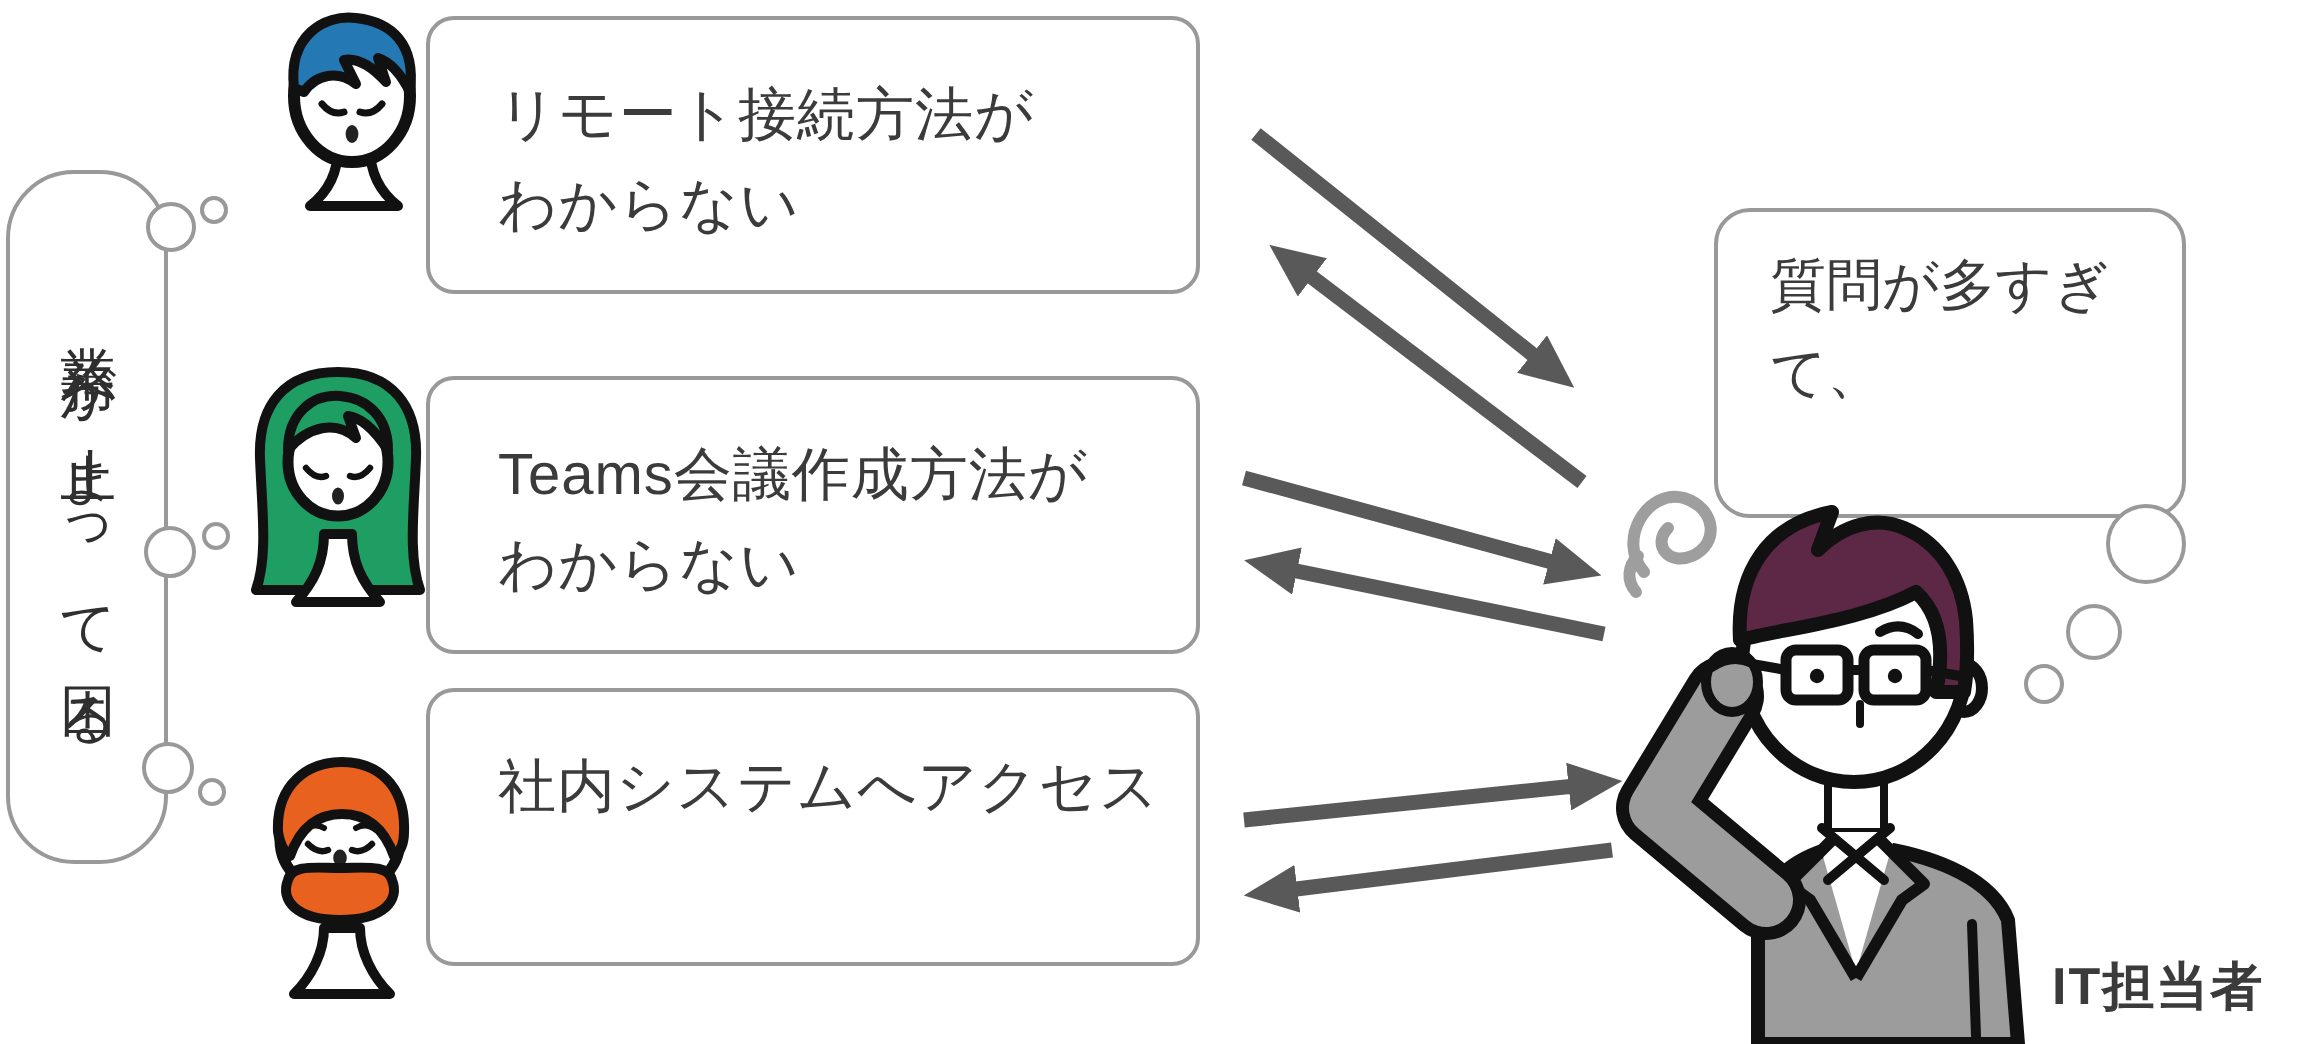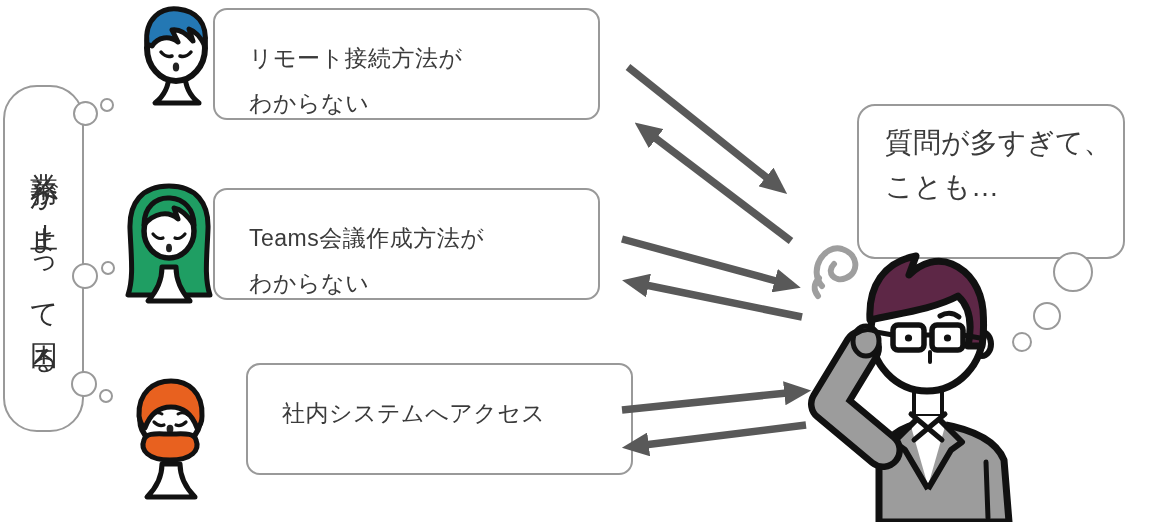--- a/index.html
+++ b/index.html
@@ -7,36 +7,36 @@
   #canvas {
     position:relative; width:1162px; height:522px; overflow:hidden;
     background:#ffffff;
     font-family:"Liberation Sans","DejaVu Sans",sans-serif;
     color:#3b3b3b;
   }
   .abs { position:absolute; }
   .bubble { background:#fff; border:2.5px solid #999; }
   .dot { background:#fff; border:2.5px solid #999; border-radius:50%; }
   .speech-box {
-    left:213px; width:387px; height:112px;
+    left:213px; width:387px; height:139px;
     border-radius:14px; padding:26px 10px 0 34px;
-    font-size:23px; line-height:45px; color:#3b3b3b;
+    font-size:29px; line-height:45px; color:#3b3b3b;
     letter-spacing:0.5px;
   }
   #left-bubble {
     left:3px; top:85px; width:81px; height:347px;
     border-radius:34px;
     display:flex; align-items:center; justify-content:center;
   }
   #left-bubble .vtext {
     writing-mode:vertical-rl; text-orientation:upright;
     font-size:28px; letter-spacing:6px; color:#2f2f2f; line-height:1;
   }
   #right-bubble {
-    left:857px; top:104px; width:268px; height:155px;
+    left:857px; top:104px; width:236px; height:155px;
     border-radius:18px; padding:15px 0 0 26px;
     font-size:28px; line-height:44px; color:#3b3b3b;
   }
   #it-label {
     left:1026px; top:476px; font-size:26px; font-weight:600; color:#3b3b3b;
     letter-spacing:1px;
   }
   svg { display:block; }
 </style>
 </head>
@@ -87,21 +87,21 @@
   </svg>
 
   <div class="abs bubble speech-box" style="top:8px;">
     <div>リモート接続方法が</div>
     <div>わからない</div>
   </div>
   <div class="abs bubble speech-box" style="top:188px;">
     <div>Teams会議作成方法が</div>
     <div>わからない</div>
   </div>
-  <div class="abs bubble speech-box" style="top:363px;margin-left:33px;">
+  <div class="abs bubble speech-box" style="top:344px;">
     <div>社内システムへアクセス</div>
   </div>
 
   <svg class="abs" style="left:0;top:0;" width="1162" height="522" viewBox="0 0 1162 522">
     <defs>
       <marker id="arw" markerWidth="3.6" markerHeight="3.2" refX="1.7" refY="1.6" orient="auto" markerUnits="strokeWidth">
         <path d="M0,0 L3.6,1.6 L0,3.2 Z" fill="#595959"></path>
       </marker>
     </defs>
     <g stroke="#595959" stroke-width="7.5" fill="none">
@@ -109,21 +109,20 @@
       <line x1="791" y1="241" x2="646" y2="131" marker-end="url(#arw)"></line>
       <line x1="622" y1="239" x2="787" y2="284" marker-end="url(#arw)"></line>
       <line x1="802" y1="317" x2="636" y2="283" marker-end="url(#arw)"></line>
       <line x1="622" y1="410" x2="797" y2="392" marker-end="url(#arw)"></line>
       <line x1="806" y1="425" x2="636" y2="446" marker-end="url(#arw)"></line>
     </g>
   </svg>
 
   <div id="right-bubble" class="abs bubble">
     <div>質問が多すぎて、</div>
-    <div>ことも…</div>
   </div>
   <div class="abs dot" style="left:1053px;top:252px;width:40px;height:40px;"></div>
   <div class="abs dot" style="left:1033px;top:302px;width:28px;height:28px;"></div>
   <div class="abs dot" style="left:1012px;top:332px;width:20px;height:20px;"></div>
 
   <svg class="abs" style="left:780px;top:228px;" width="250" height="294" viewBox="0 0 250 294">
 
     <g fill="none" stroke="#9e9e9e" stroke-width="6" stroke-linecap="round">
       <path d="M 42 58 C 28 42 44 16 62 21 C 78 26 80 44 66 50 C 54 55 46 44 54 36"></path>
       <path d="M 38 68 C 33 62 34 55 39 50"></path>
@@ -155,14 +154,15 @@
     </g>
 
     <g>
       <path d="M 103 222 L 48 176 L 82 120" fill="none" stroke="#111" stroke-width="40" stroke-linecap="round" stroke-linejoin="round"></path>
       <path d="M 103 222 L 48 176 L 82 120" fill="none" stroke-width="27" stroke-linecap="round" stroke-linejoin="round" stroke="#9c9c9c"></path>
       <ellipse cx="86" cy="113" rx="13" ry="15" stroke="#111" stroke-width="5" fill="#9c9c9c"></ellipse>
       <path d="M 76 106 Q 86 99 96 104" fill="none" stroke="#111" stroke-width="4" stroke-linecap="round"></path>
     </g>
   </svg>
 
+  <div id="it-label" class="abs">IT担当者</div>
 
 </div>
 
 </body></html>

